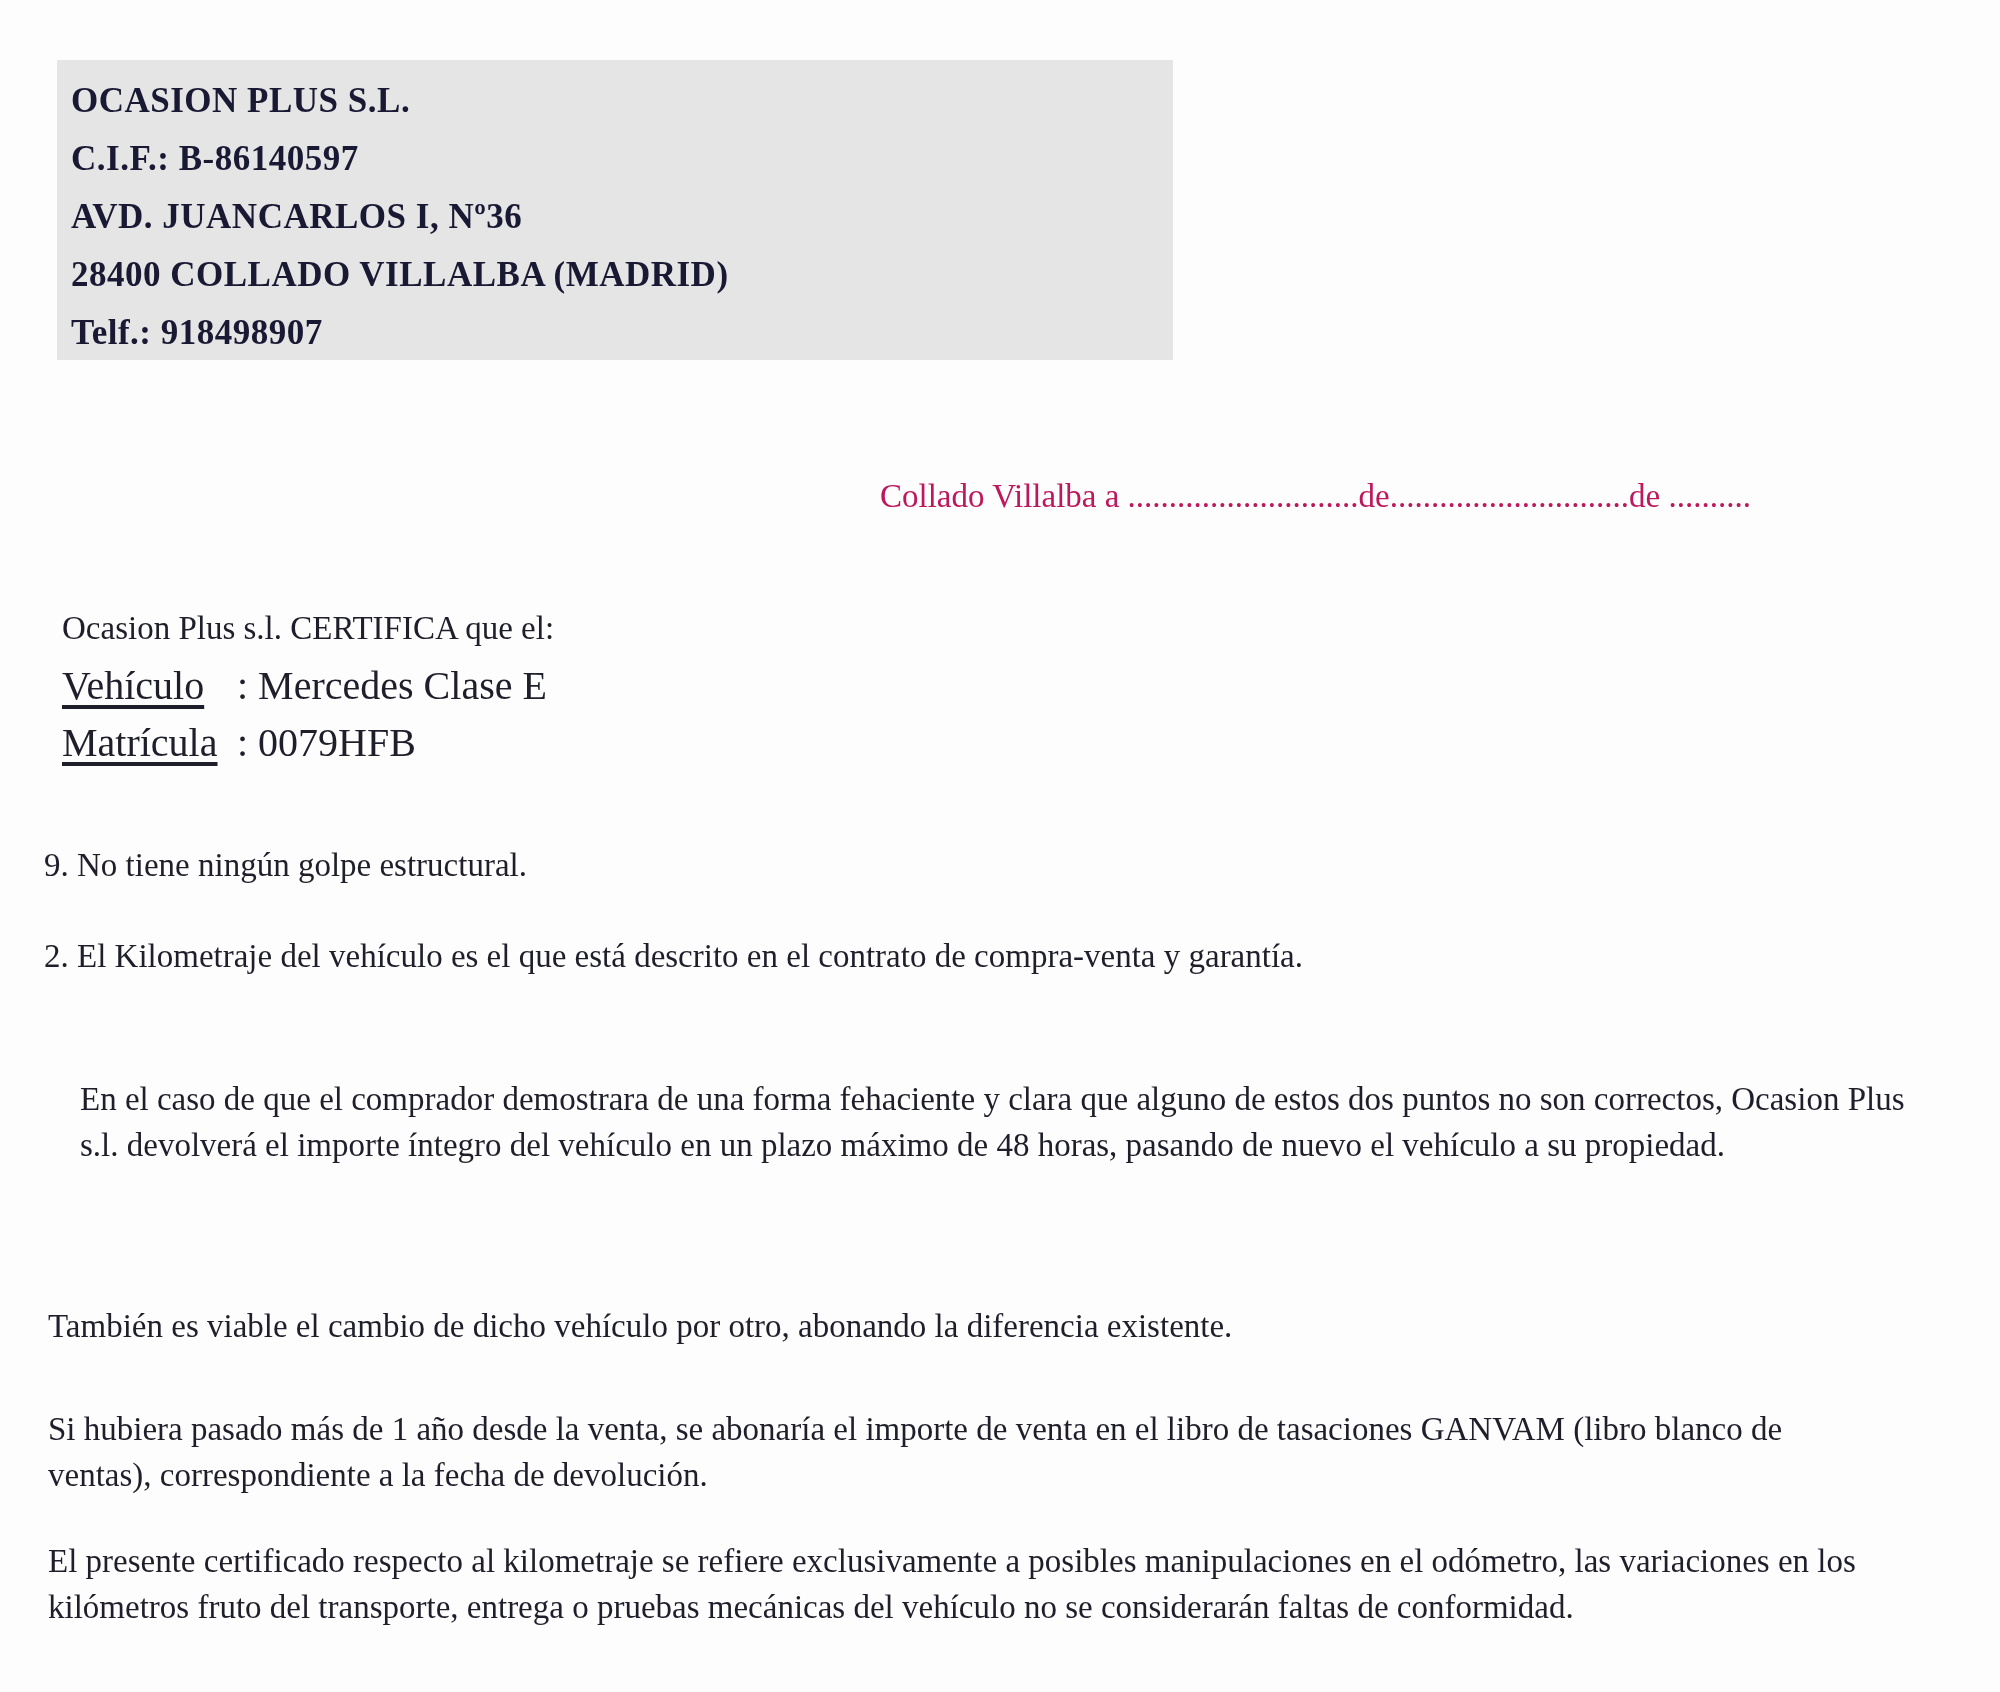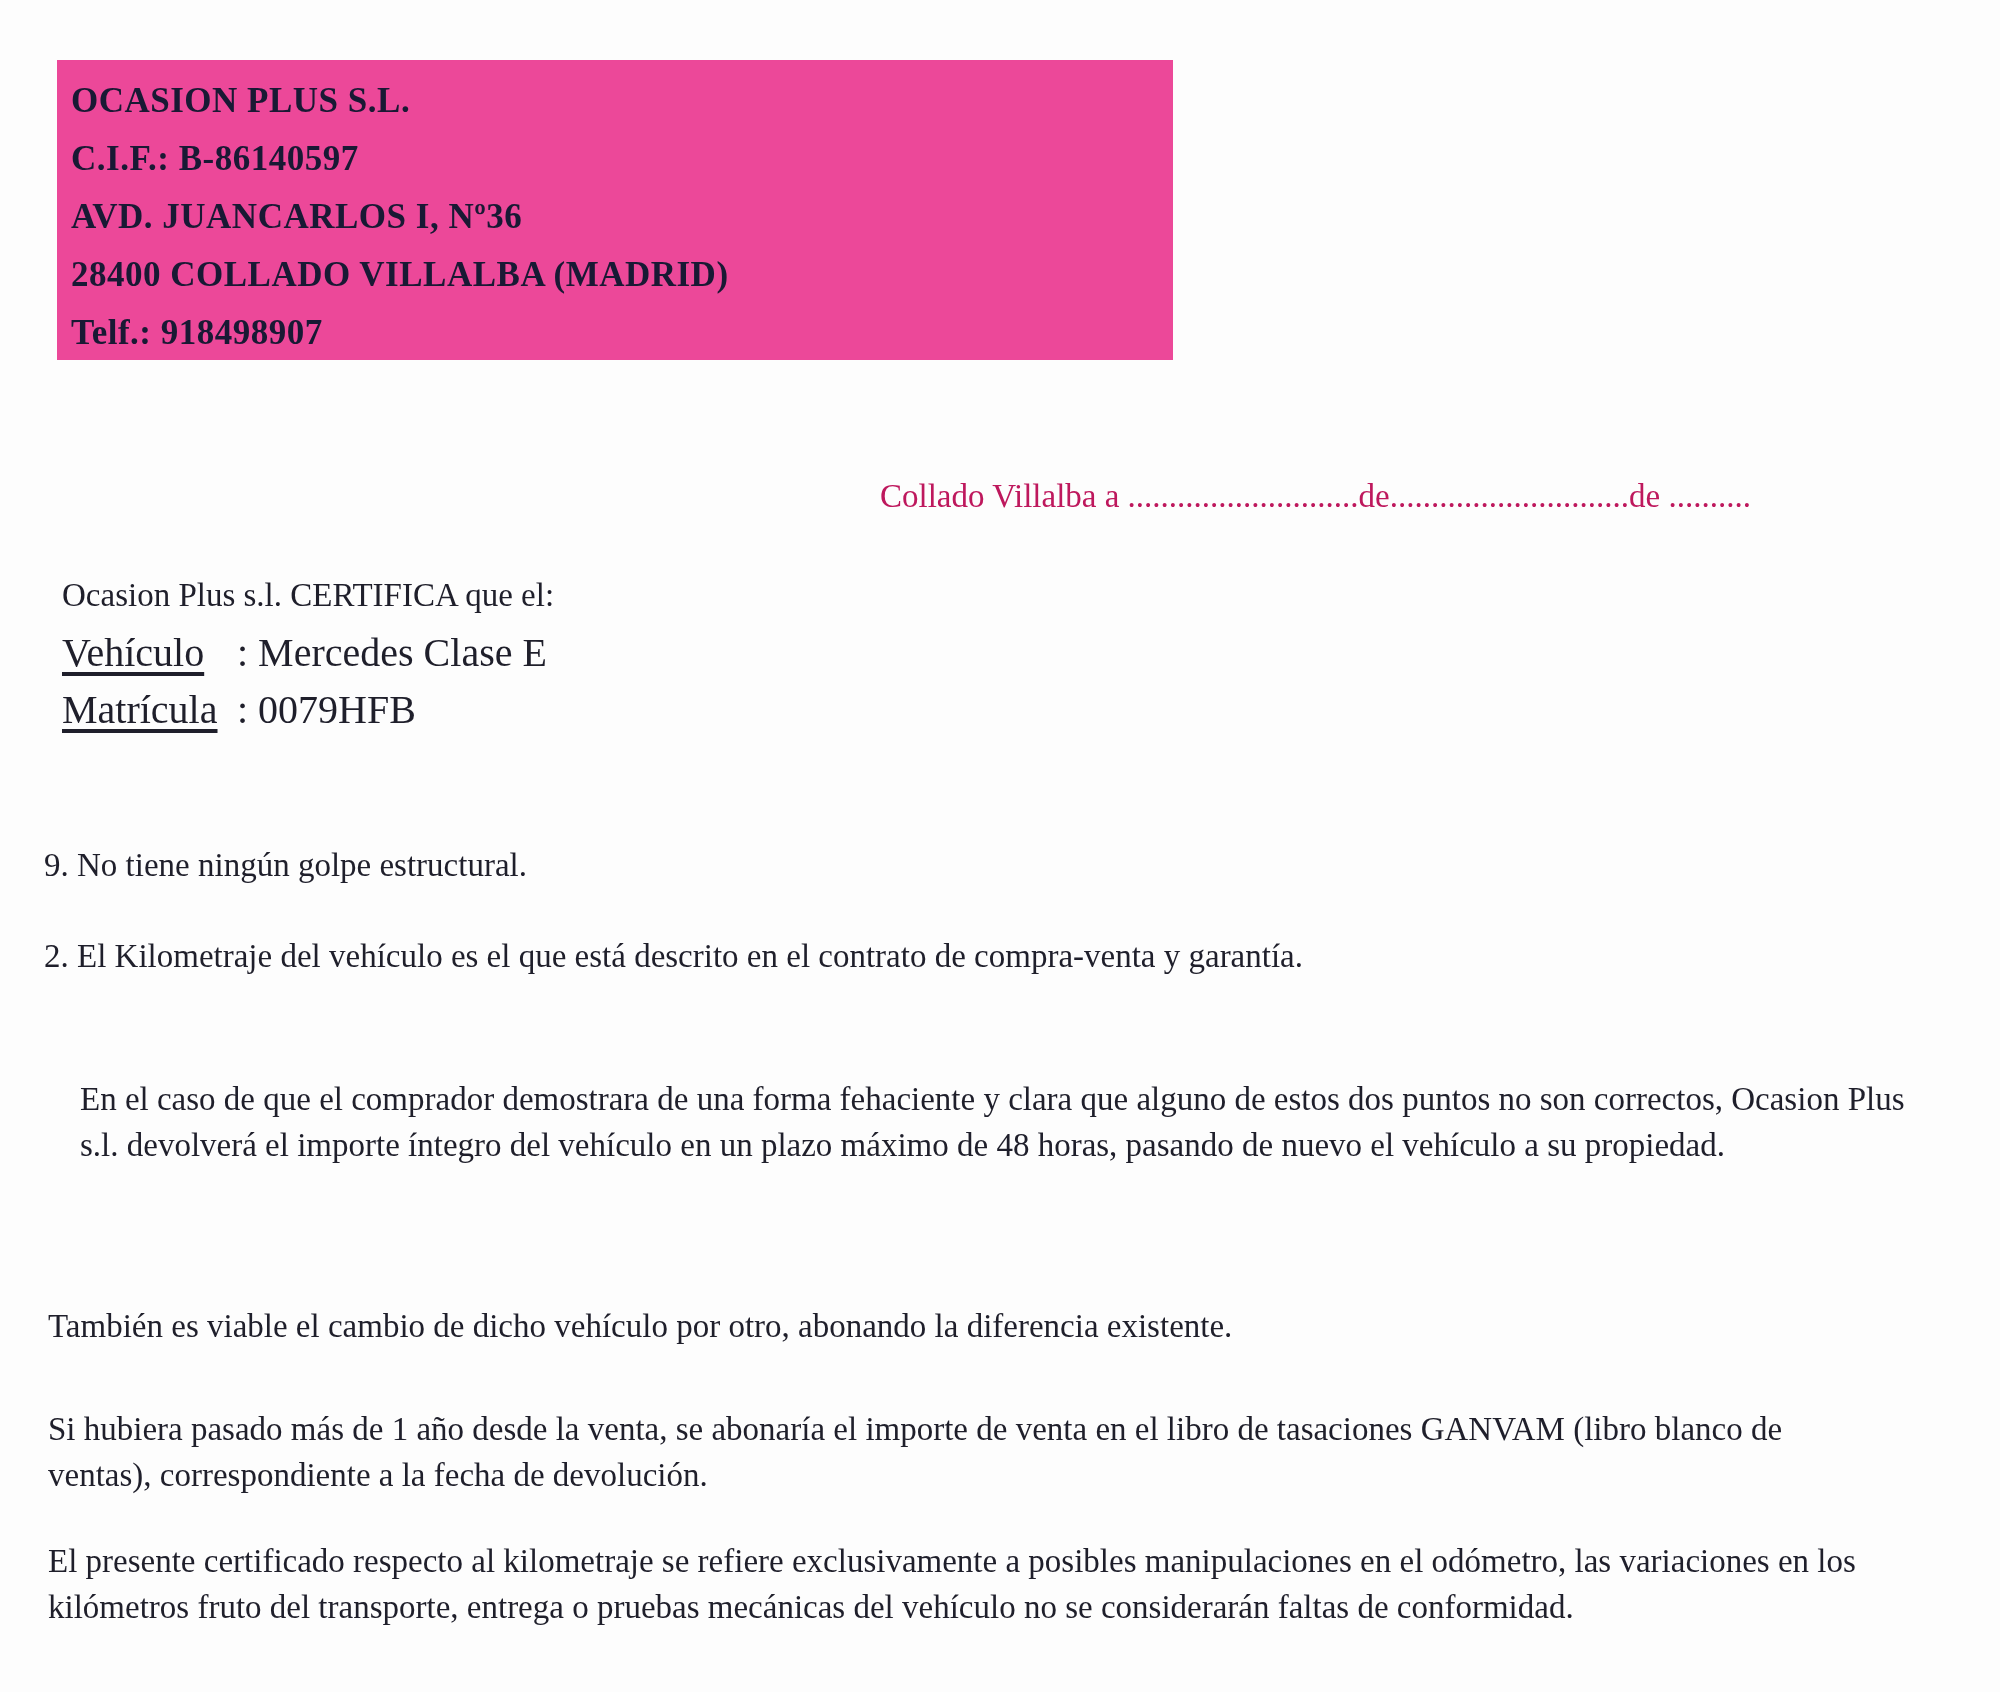--- a/index.html
+++ b/index.html
@@ -19,21 +19,21 @@
     position: absolute;
     inset: 0;
   }
   
   .header-box {
     position: absolute;
     left: 57px;
     top: 60px;
     width: 1116px;
     height: 300px;
-    background: #ec4899;
+    background: #e5e5e5;
     padding: 12px 0 0 14px;
     box-sizing: border-box;
   }
   .hline {
     font-size: 35px;
     font-weight: bold;
     line-height: 58px;
     color: #191934;
     letter-spacing: 0.5px;
     white-space: nowrap;
@@ -44,21 +44,21 @@
     left: 880px;
     top: 478px;
     font-size: 33px;
     white-space: nowrap;
     color: #be185d;
   }
   
   .cert {
     position: absolute;
     left: 62px;
-    top: 567px;
+    top: 600px;
   }
   .cert-intro {
     font-size: 33px;
     line-height: 57px;
     white-space: nowrap;
   }
   .cert-row {
     font-size: 40px;
     line-height: 57px;
     white-space: nowrap;

